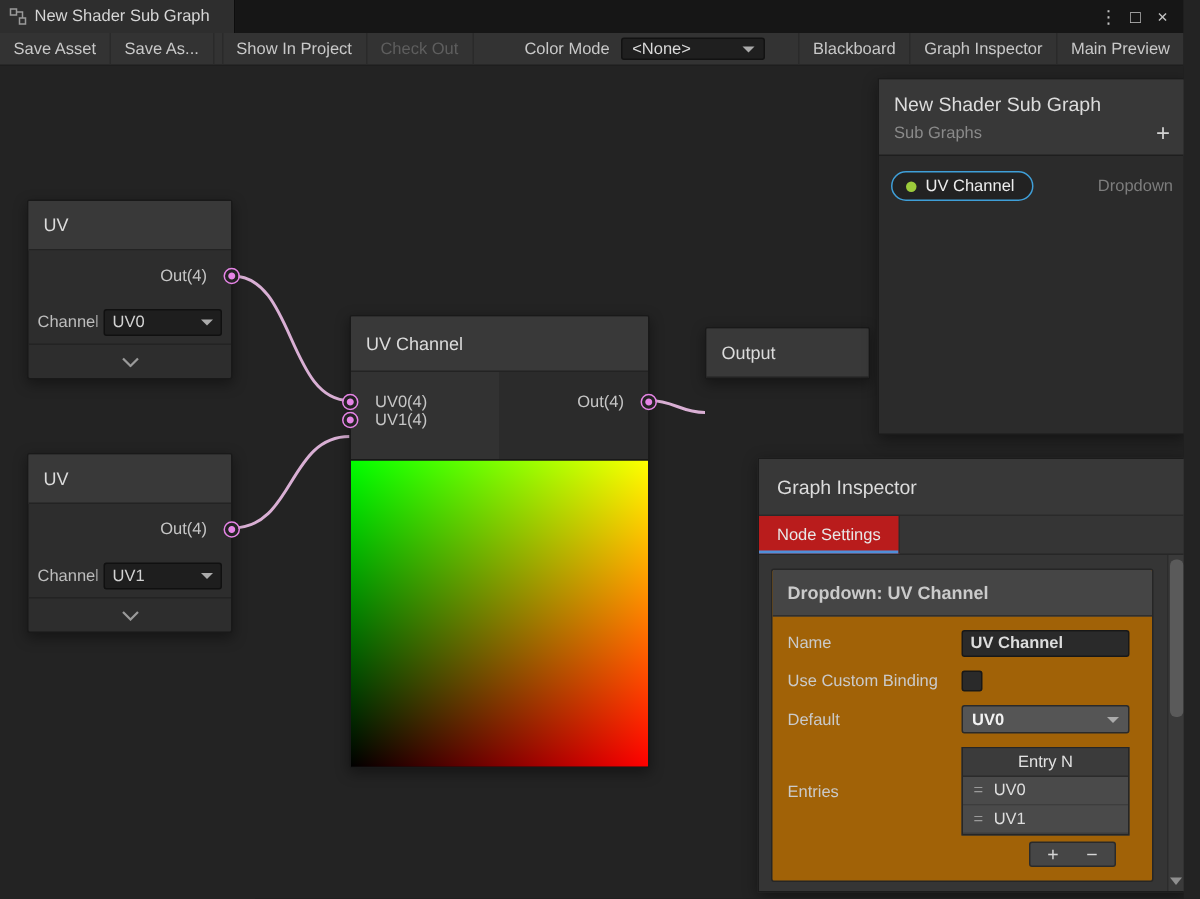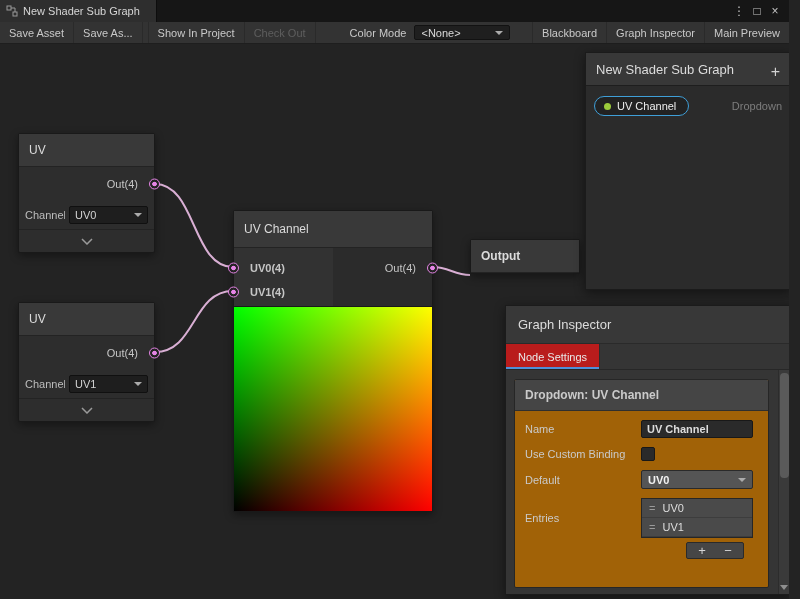--- a/index.html
+++ b/index.html
@@ -45,21 +45,21 @@
   .row-out { position:relative; height:34px; display:flex; align-items:center; justify-content:flex-end; padding-right:16px; }
   .row-dropdown { height:28px; display:flex; align-items:center; padding:0 6px; gap:4px; }
   .dd-label { width:40px; overflow:hidden; white-space:nowrap; color:#BDBDBD; }
   .node-select { flex:1; display:flex; align-items:center; justify-content:space-between; background:#1E1E1E;
                  border:1px solid #101010; border-radius:2px; height:18px; padding:0 5px; color:#D2D2D2; }
   .row-collapse { height:23px; border-top:1px solid #232323; display:flex; align-items:center; justify-content:center; }
 
   .uvch-title { height:37px; }
   .ports-2col { position:relative; height:58px;
                 background:linear-gradient(to right, #323232 0 50%, #2B2B2B 50%); }
-  .in-row  { position:absolute; left:0; height:24px; display:flex; align-items:center; padding-left:16px;font-weight:bold; }
+  .in-row  { position:absolute; left:0; height:24px; display:flex; align-items:center; padding-left:16px; }
   .out-row24 { position:absolute; right:0; top:8px; height:24px; display:flex; align-items:center; padding-right:16px; }
   .preview { width:100%; height:205px; border-top:1px solid #191919;
              background-image:linear-gradient(to right, #000 0%, #f00 100%), linear-gradient(to top, #000 0%, #0f0 100%);
              background-blend-mode:screen; }
 
   
   .blackboard { position:absolute; left:585px; top:8px; width:206px; height:238px; background:#2B2B2B;
                 border:1px solid #1B1B1B; box-shadow:0 3px 10px rgba(0,0,0,.45); }
   .bb-header { position:relative; background:#383838; border-bottom:1px solid #1E1E1E; padding:9px 10px 8px; }
   .bb-title { font-size:13px; color:#DCDCDC; }
@@ -191,39 +191,40 @@
       </div>
     </div>
 
     <div class="node" style="left:233px; top:166px; width:200px;">
       <div class="node-title uvch-title">UV Channel</div>
       <div class="ports-2col">
         <div class="in-row" style="top:8px;">
           <span class="port p-left"></span>
           <span>UV0(4)</span>
         </div>
-        <div class="in-row" style="top:32px;">
+        <div class="in-row" style="top:20px;">
           <span class="port p-left"></span>
           <span>UV1(4)</span>
         </div>
         <div class="out-row24">
           <span>Out(4)</span>
           <span class="port p-right"></span>
         </div>
       </div>
       <div class="preview"></div>
     </div>
 
-    <div class="node" style="left:470px; top:195px; width:110px;font-weight:bold;">
+    <div class="node" style="left:470px; top:174px; width:110px;">
       <div class="node-title">Output</div>
     </div>
 
     <div class="blackboard">
       <div class="bb-header">
         <div class="bb-title">New Shader Sub Graph</div>
+        <div class="bb-sub">Sub Graphs</div>
         <div class="bb-add">+</div>
       </div>
       <div class="bb-row">
         <div class="bb-pill">
           <span class="bb-dot"></span>
           <span class="bb-pill-label">UV Channel</span>
         </div>
         <span class="bb-type">Dropdown</span>
       </div>
     </div>
@@ -252,20 +253,21 @@
               <span class="flabel">Default</span>
               <div class="drop">
                 <span>UV0</span>
                 <span class="caret"></span>
               </div>
             </div>
 
             <div class="frow center">
               <span class="flabel">Entries</span>
               <div class="entries-list">
+                <div class="el-header">Entry N</div>
                 <div class="el-row">
                   <span class="el-handle">=</span>
                   <span>UV0</span>
                 </div>
                 <div class="el-row">
                   <span class="el-handle">=</span>
                   <span>UV1</span>
                 </div>
               </div>
             </div>

